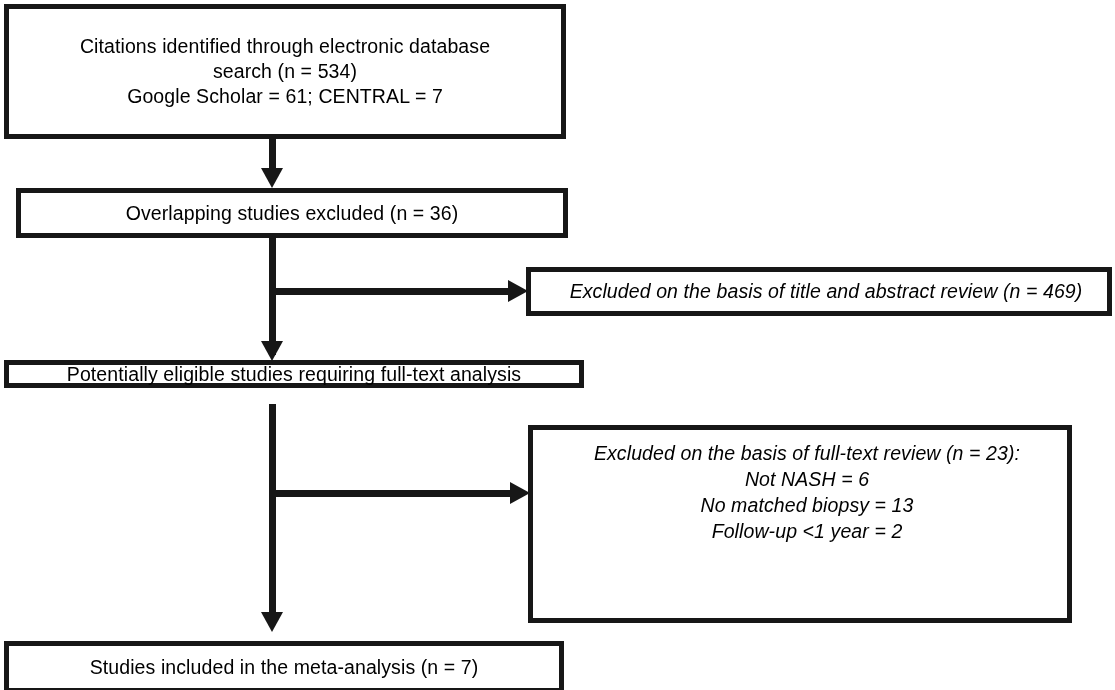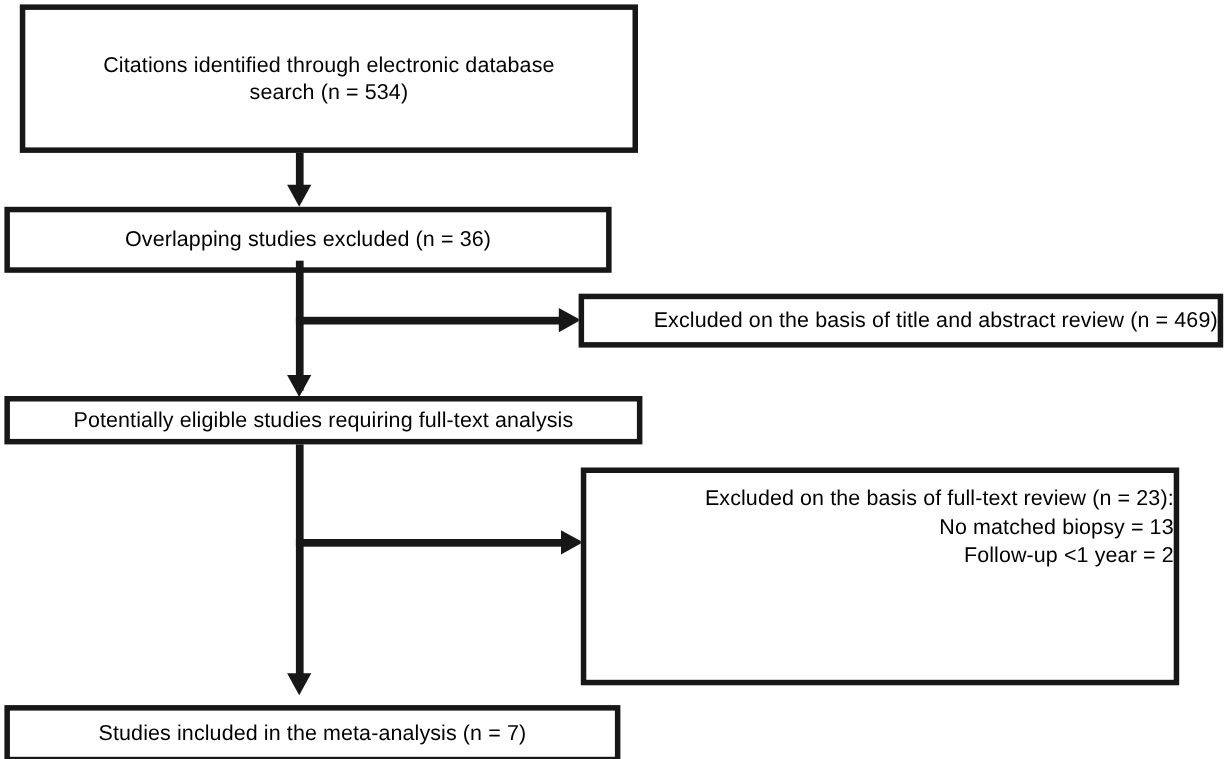--- a/index.html
+++ b/index.html
@@ -39,35 +39,36 @@
     font-size: 19.5px;
     letter-spacing: 0.1px;
   }
   .node .lines {
     width: 100%;
     padding: 0 8px;
     box-sizing: border-box;
   }
   .node.left-align {
     justify-content: flex-start;
-    text-align: right;
+    text-align: center;
     align-items: flex-start;
+    font-style: italic;
   }
   .node.left-align .lines {
     padding: 10px 0 0 14px;
   }
   .node .line {
     display: block;
     white-space: nowrap;
   }
 
   
-  #node-identified   { left: 4px;   top: 4px;   width: 562px; height: 135px; margin-left: 14px; }
-  #node-overlapping  { left: 4px;   top: 188px; width: 552px; height: 60px; }
-  #node-eligible     { left: 4px;   top: 360px; width: 580px; height: 44px; }
+  #node-identified   { left: 4px;   top: 4px;   width: 562px; height: 135px; }
+  #node-overlapping  { left: 16px;   top: 188px; width: 552px; height: 50px; }
+  #node-eligible     { left: 4px;   top: 360px; width: 580px; height: 28px; }
   #node-included     { left: 4px;   top: 641px; width: 560px; height: 52px; }
 
   #node-excluded-title  { left: 526px; top: 267px; width: 586px; height: 49px; }
   #node-excluded-full   { left: 528px; top: 425px; width: 544px; height: 198px;
                           line-height: 26px; }
 
   
   .conn { position: absolute; background: #171717; }
 
   
@@ -106,20 +107,21 @@
 </style>
 </head>
 <body>
 
 <div class="canvas">
 
   <div class="node" id="node-identified">
     <div class="lines">
       <span class="line">Citations identified through electronic database</span>
       <span class="line">search (n = 534)</span>
+      <span class="line">Google Scholar = 61; CENTRAL = 7</span>
     </div>
   </div>
 
   <div class="conn vstem" id="stem-1"></div>
   <div class="arrow-down" id="arrowhead-1"></div>
 
   <div class="node" id="node-overlapping">
     <div class="lines">
       <span class="line">Overlapping studies excluded (n = 36)</span>
     </div>
@@ -143,20 +145,21 @@
   </div>
 
   <div class="conn vstem" id="stem-3"></div>
   <div class="conn hbranch" id="branch-2"></div>
   <div class="arrow-right" id="arrowhead-5"></div>
   <div class="arrow-down" id="arrowhead-3"></div>
 
   <div class="node left-align" id="node-excluded-full">
     <div class="lines">
       <span class="line">Excluded on the basis of full-text review (n = 23):</span>
+      <span class="line">Not NASH = 6</span>
       <span class="line">No matched biopsy = 13</span>
       <span class="line">Follow-up &lt;1 year = 2</span>
     </div>
   </div>
 
   <div class="node" id="node-included">
     <div class="lines">
       <span class="line">Studies included in the meta-analysis (n = 7)</span>
     </div>
   </div>

